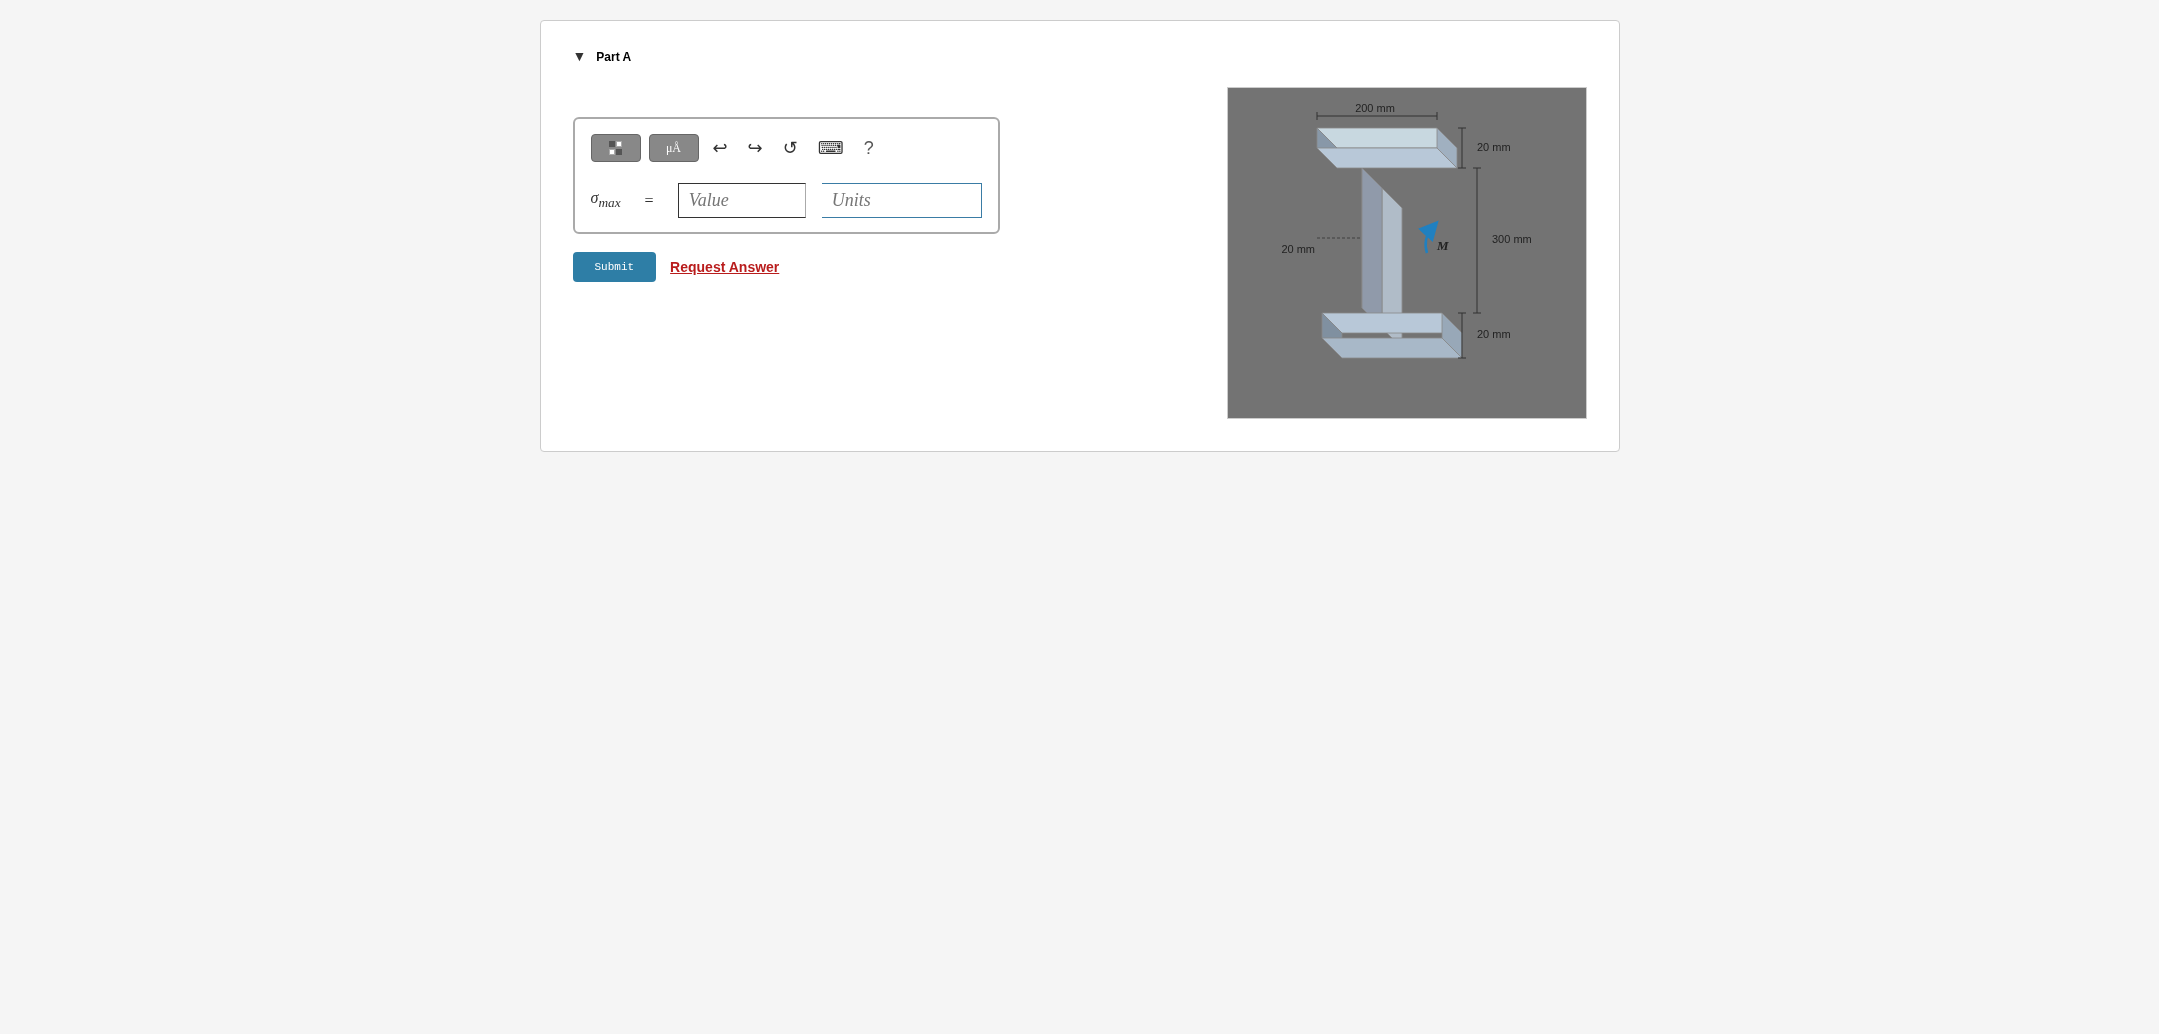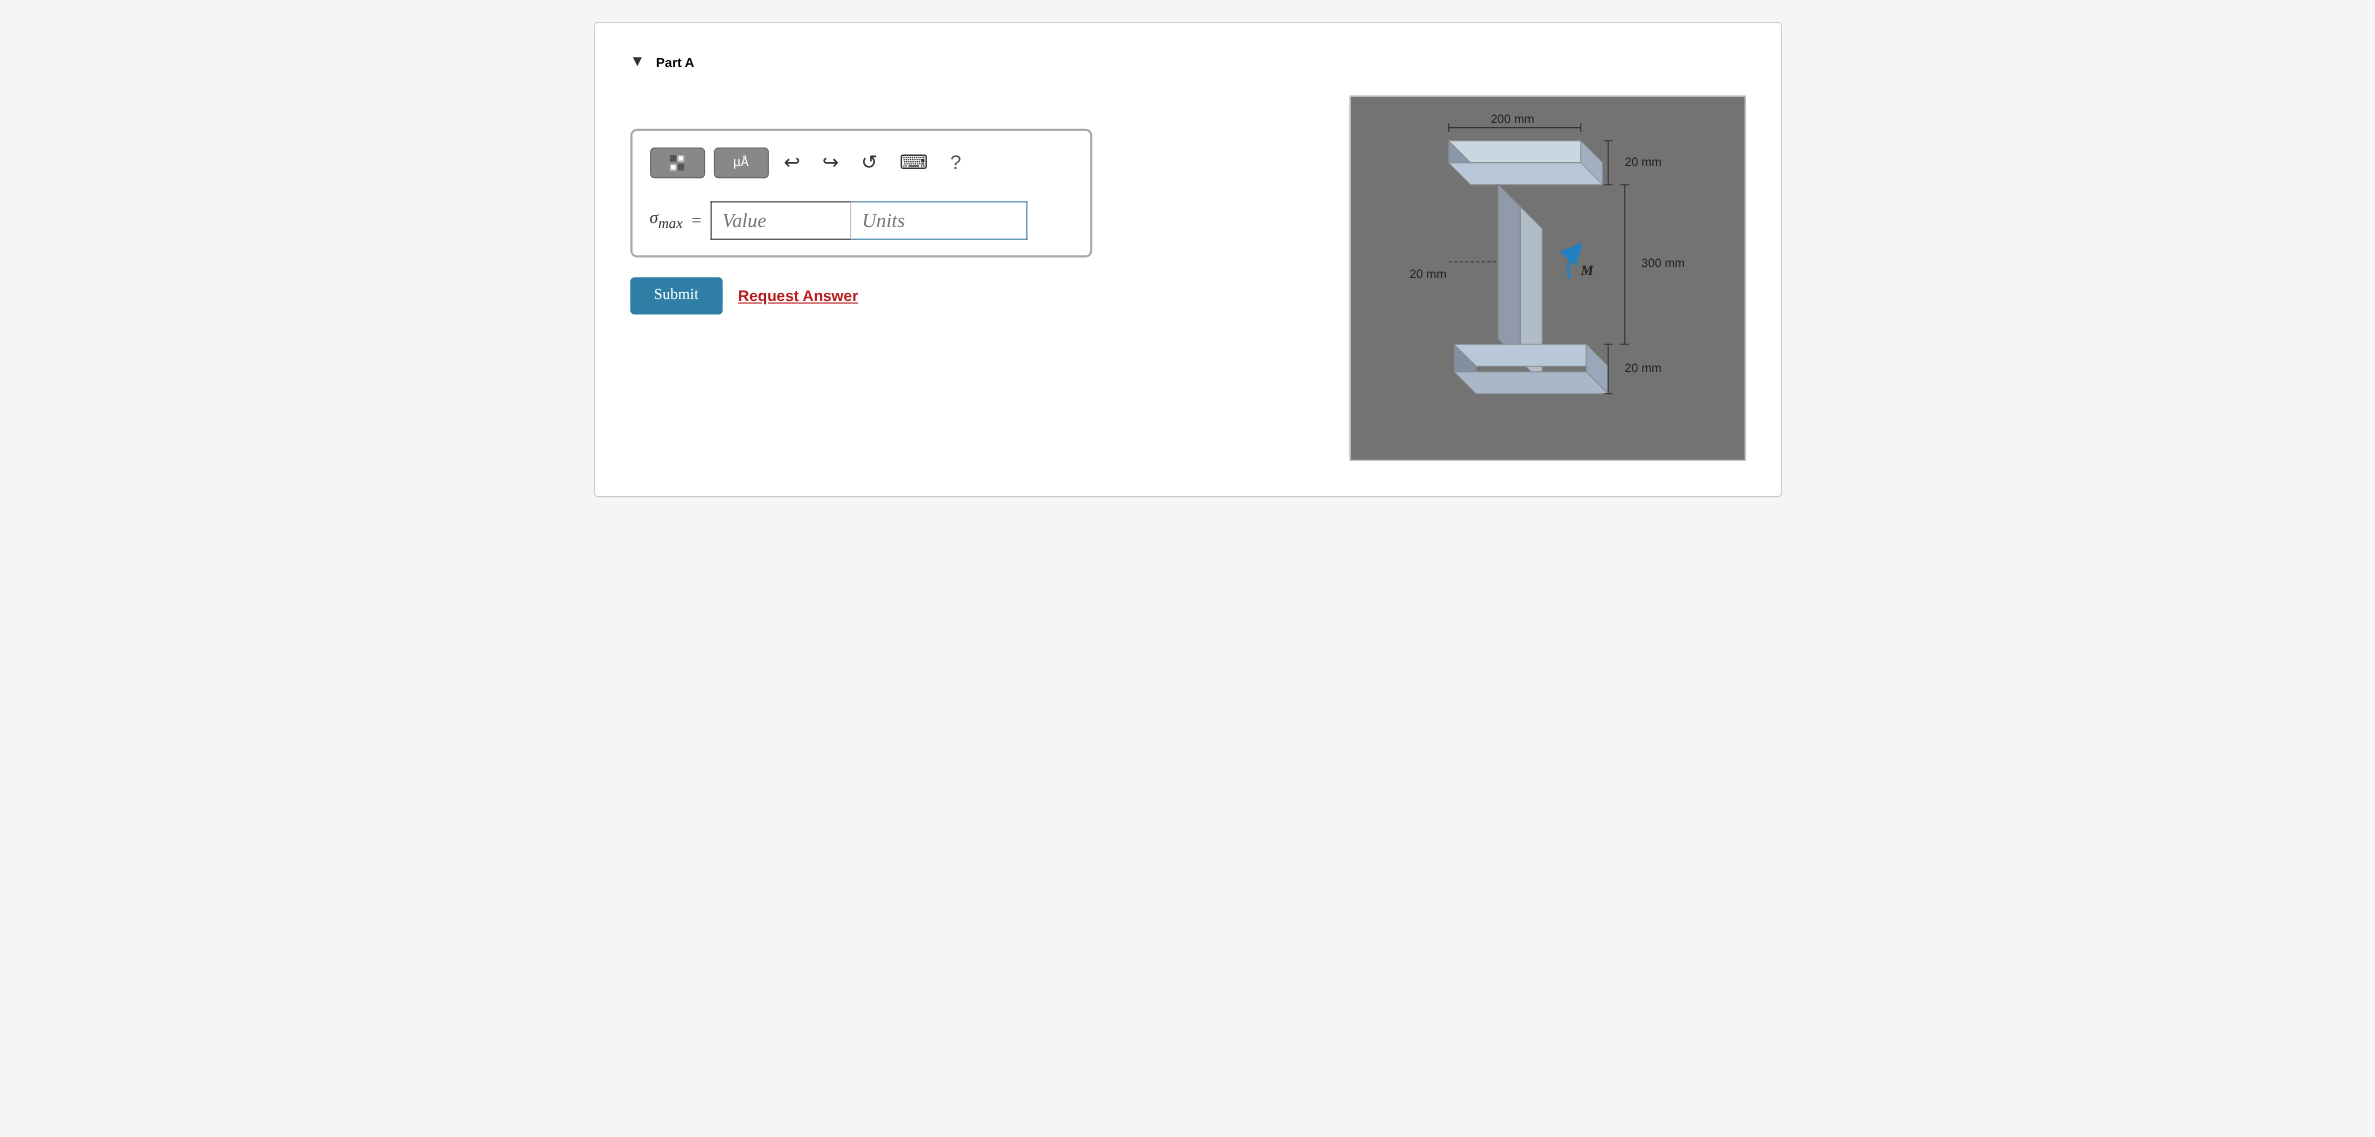--- a/index.html
+++ b/index.html
@@ -99,34 +99,34 @@
       font-size: 13px;
       padding: 4px 6px;
       min-width: 30px;
       height: 28px;
     }
     .toolbar-btn.wide {
       min-width: 50px;
     }
     .toolbar-icon-text {
       font-size: 12px;
-      font-family: Liberation Mono, monospace;
+      font-family: Liberation Serif, serif;
     }
     .toolbar-symbol {
       font-size: 14px;
       color: #333;
       background: none;
       border: none;
       cursor: pointer;
       padding: 4px 6px;
     }
     .input-row {
       display: flex;
       align-items: center;
-      gap: 0;
+      gap: 16px;
     }
     .sigma-label {
       font-style: italic;
       font-size: 16px;
       margin-right: 8px;
       color: #333;
       font-family: Georgia, serif;
       white-space: nowrap;
     }
     .equals-sign {
@@ -163,22 +163,22 @@
       align-items: center;
       gap: 14px;
       margin-top: 18px;
     }
     .submit-btn {
       background: #2e7ea6;
       color: #fff;
       border: none;
       border-radius: 4px;
       padding: 9px 22px;
-      font-size: 14px;
-      font-family: Liberation Serif, serif;
+      font-size: 11px;
+      font-family: Liberation Mono, monospace;
       cursor: pointer;
       font-weight: 500;
     }
     .request-link {
       color: #b91c1c;
       font-size: 14px;
       font-family: Arial, sans-serif;
       font-weight: bold;
       text-decoration: underline;
       cursor: pointer;

